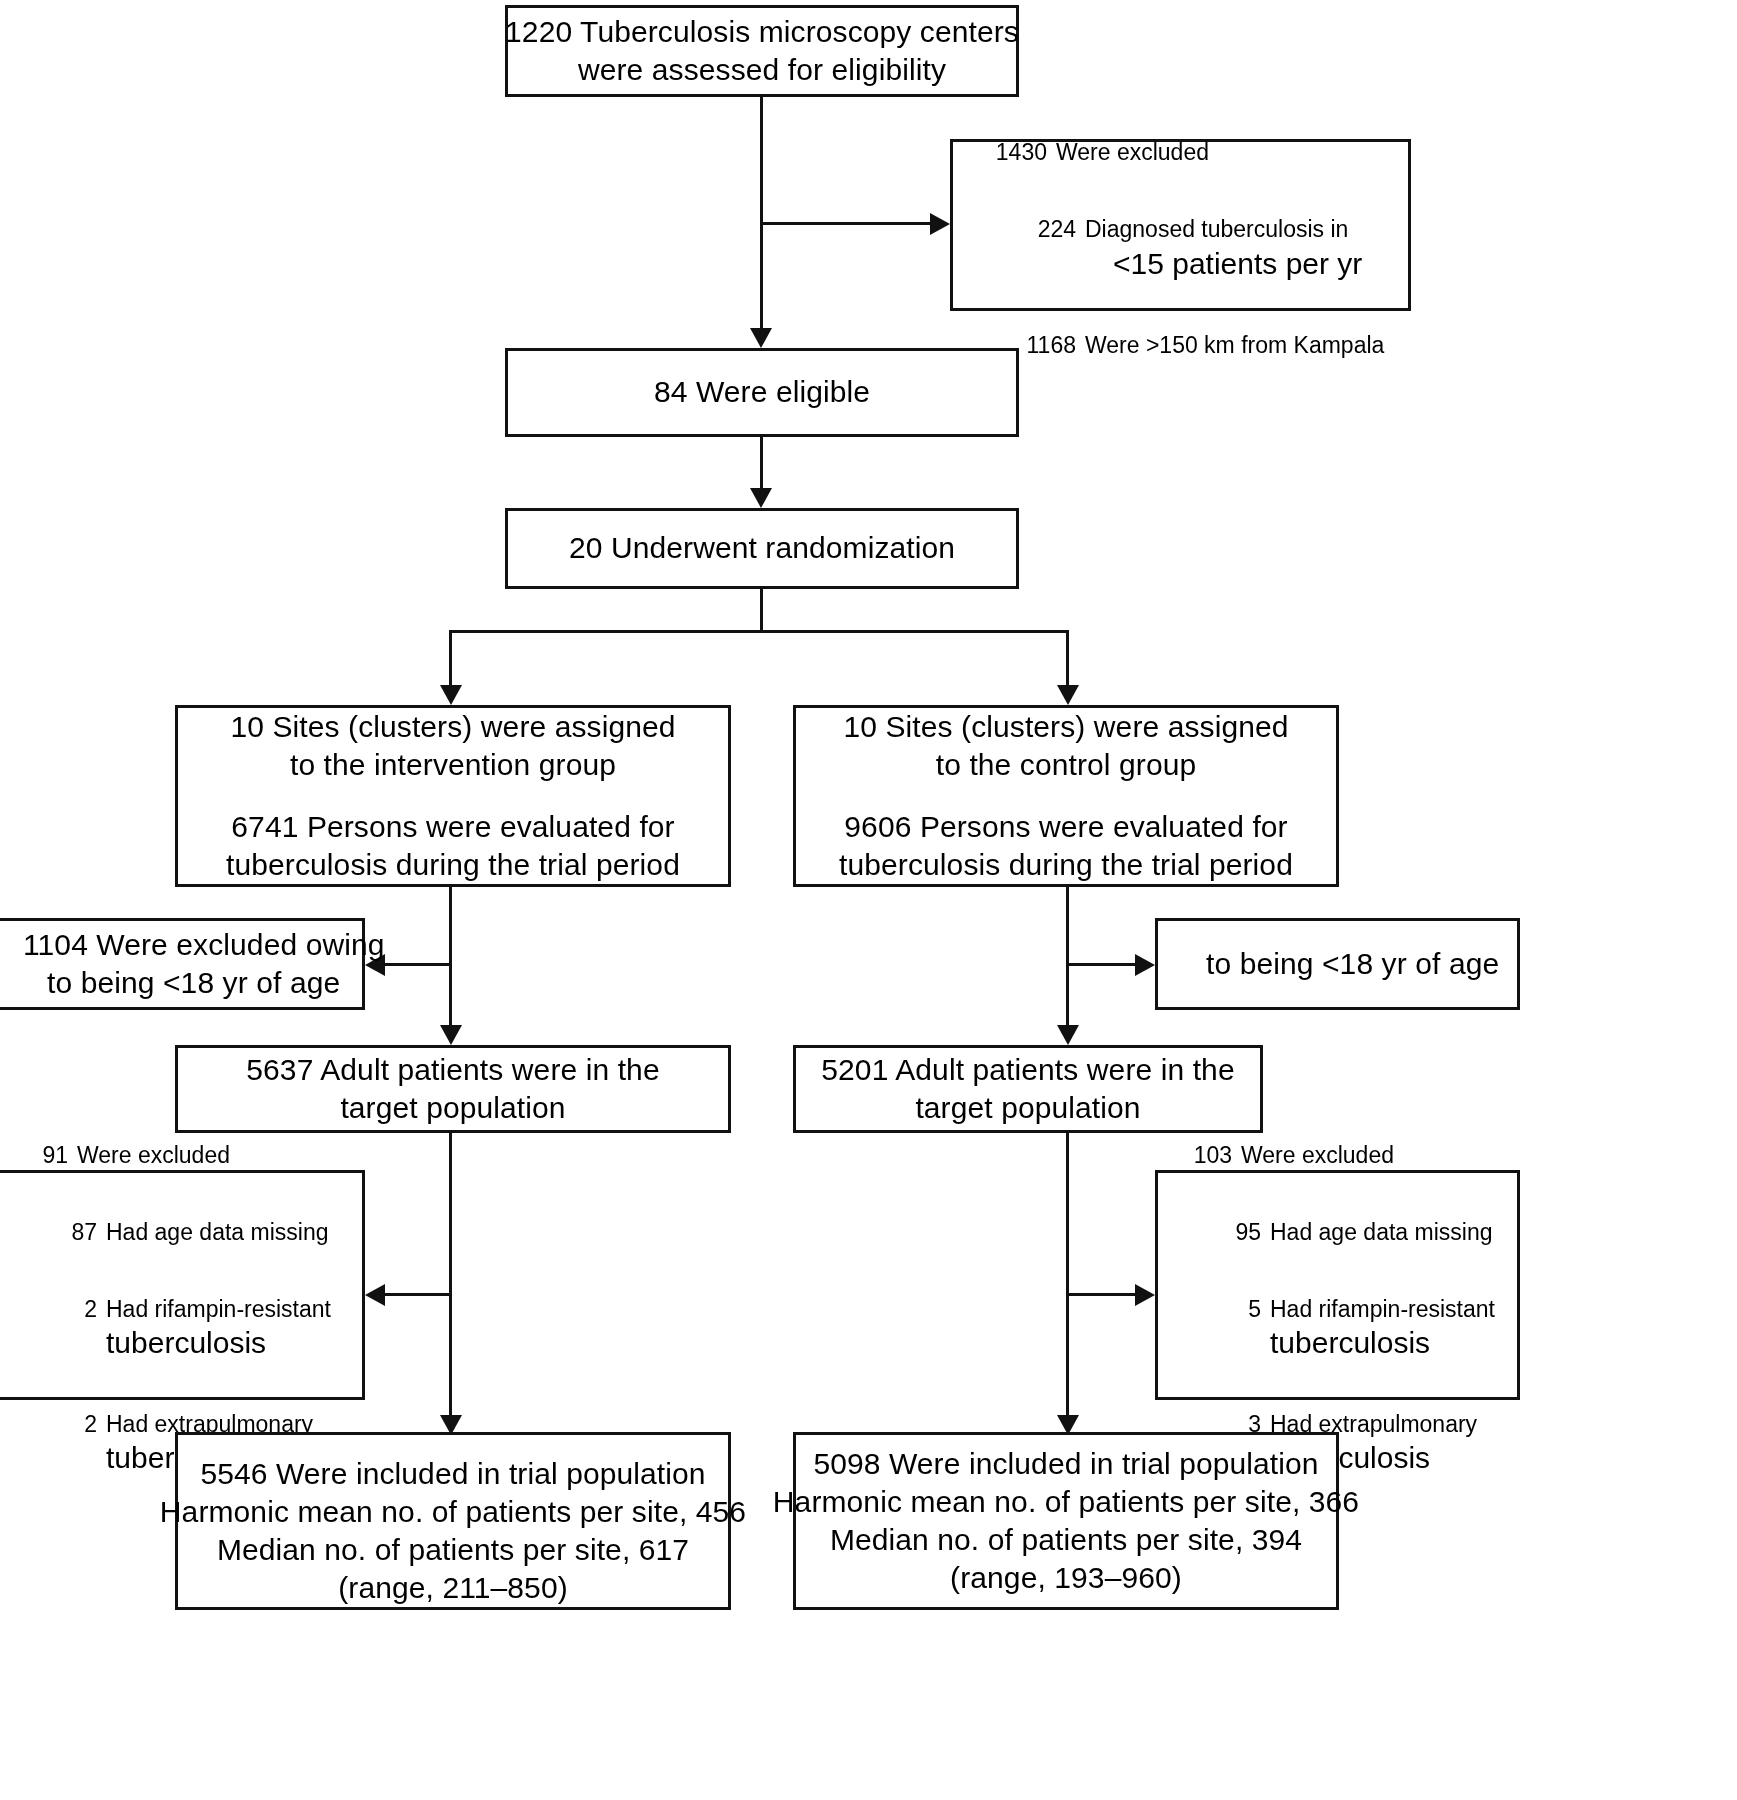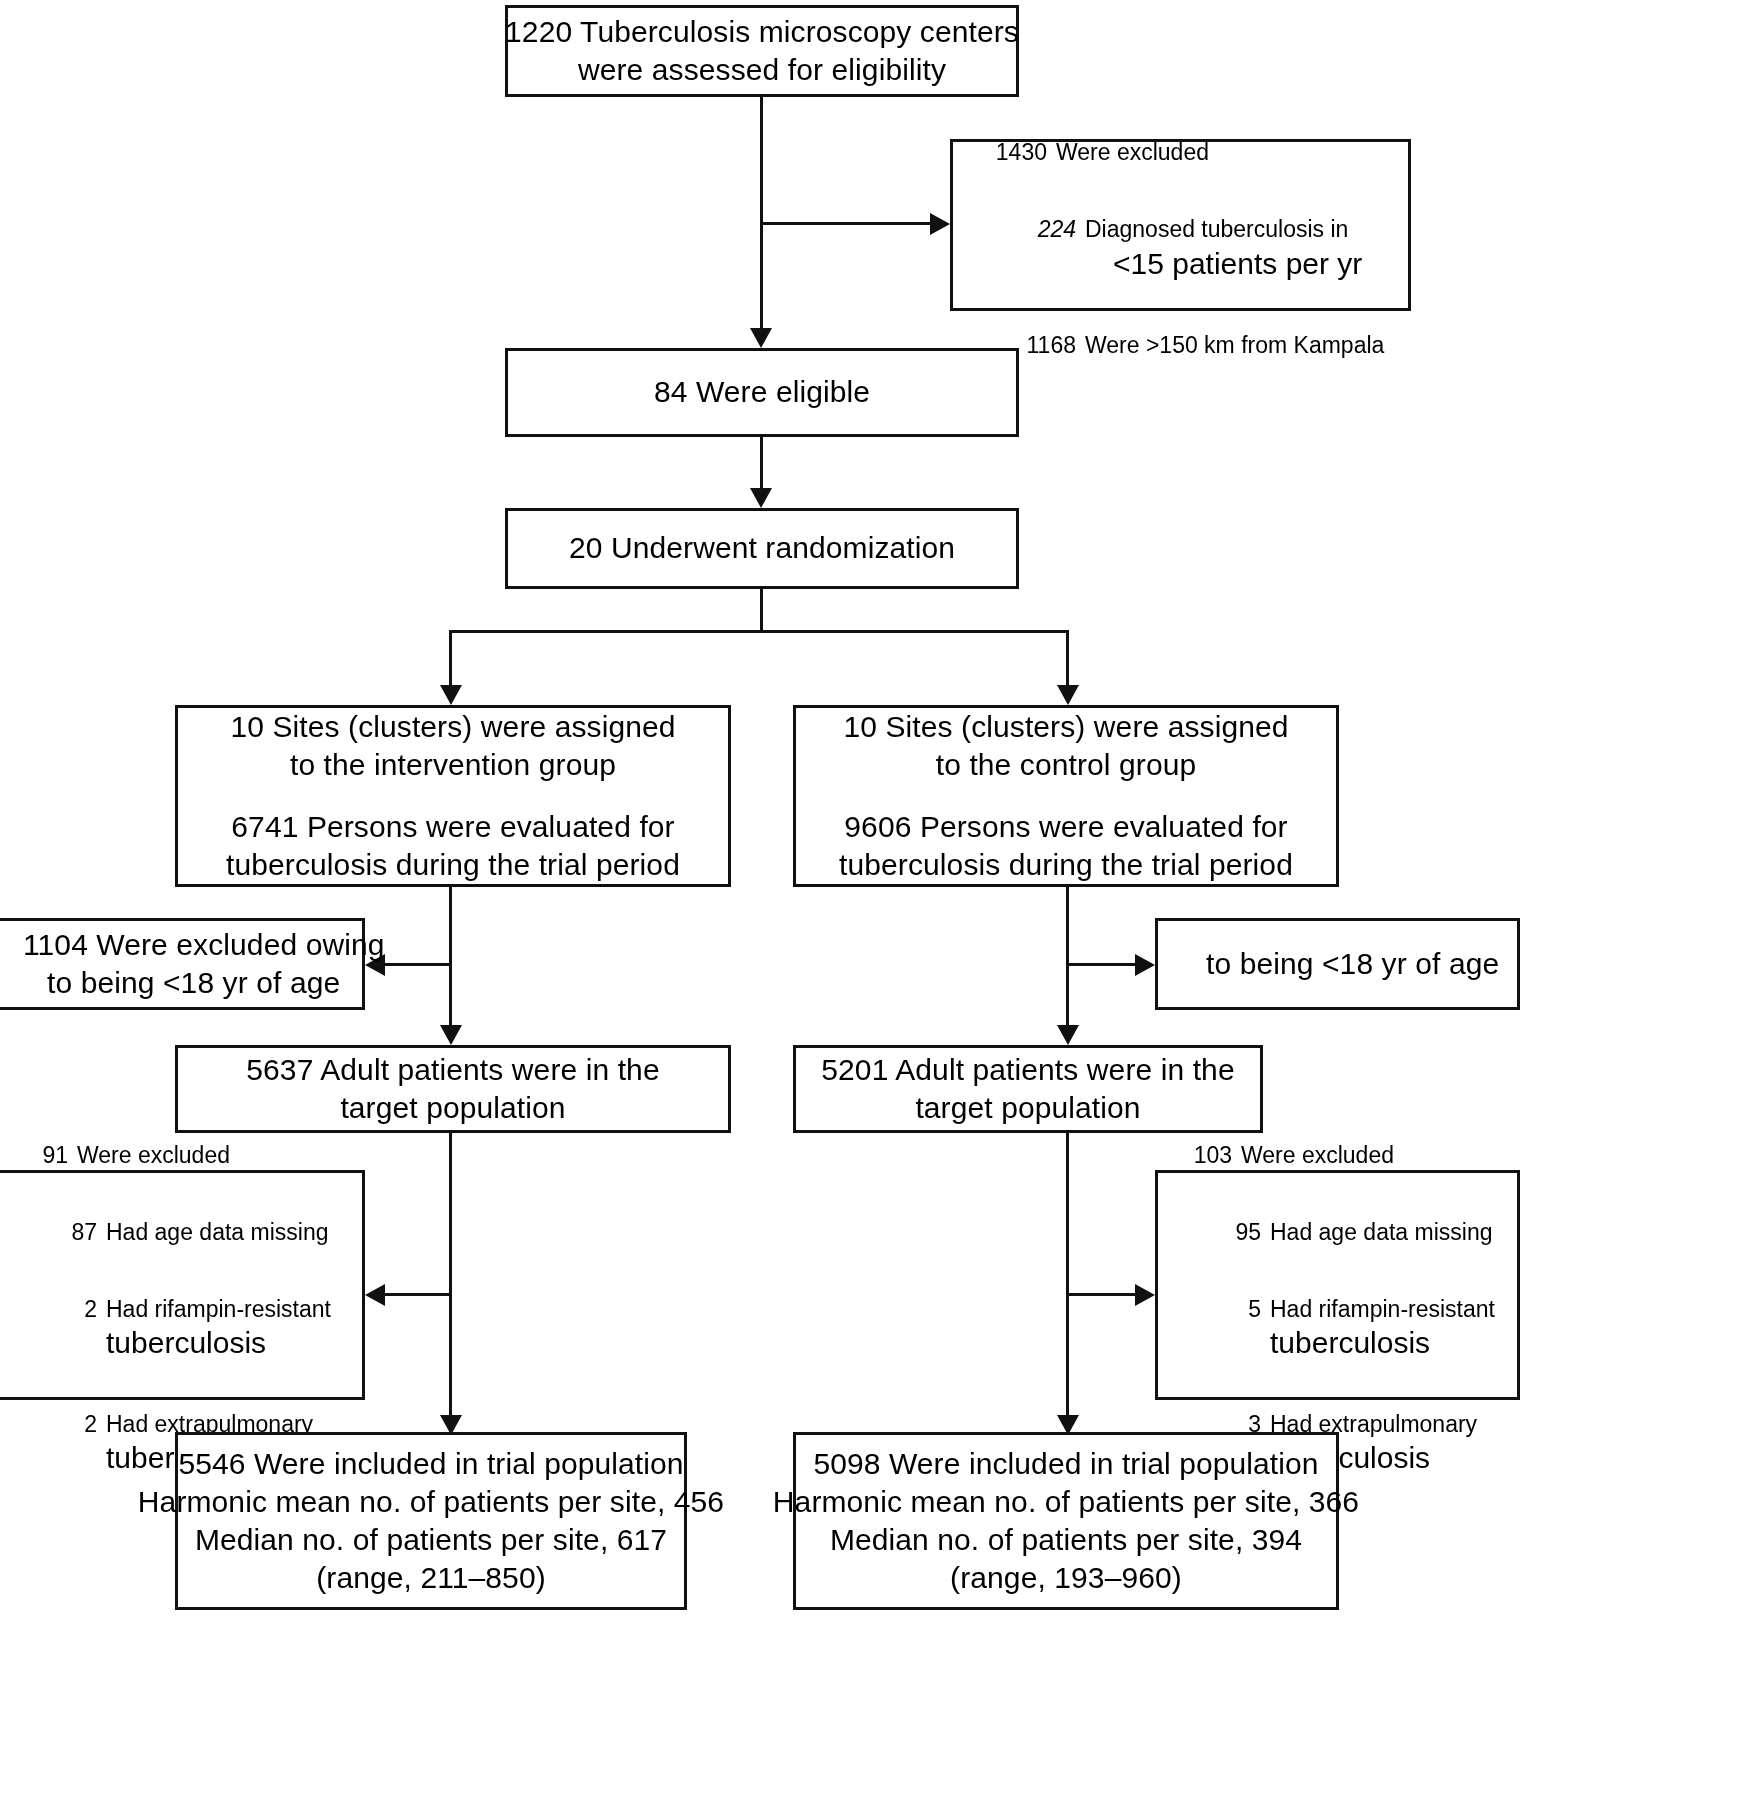--- a/index.html
+++ b/index.html
@@ -111,21 +111,21 @@
 
   <div class="hline" style="left:760px; top:222px; width:170px;"></div>
   <div class="arrow-right" style="left:930px; top:213px;"></div>
 
   <div class="box left" style="left:950px; top:139px; width:461px; height:172px; padding:14px 18px 14px 22px;">
     <div class="hrow">
       <span class="hnum" style="width:72px;">1430</span>
       <span class="htxt" style="padding-left:9px;">Were excluded</span>
     </div>
     <div class="hrow">
-      <span class="hnum" style="width:101px;font-style:italic;">224</span>
+      <span class="hnum" style="width:101px;">224</span>
       <span class="htxt" style="padding-left:9px;">Diagnosed tuberculosis in</span>
     </div>
     <div class="hcont" style="padding-left:138px;">&lt;15 patients per yr</div>
     <div class="hrow">
       <span class="hnum" style="width:101px;">1168</span>
       <span class="htxt" style="padding-left:9px;">Were &gt;150 km from Kampala</span>
     </div>
   </div>
 
   <div class="box center" style="left:505px; top:348px; width:514px; height:89px;">
@@ -238,21 +238,21 @@
       <span class="htxt" style="padding-left:9px;">Had rifampin-resistant</span>
     </div>
     <div class="hcont" style="padding-left:98px;">tuberculosis</div>
     <div class="hrow">
       <span class="hnum" style="width:89px;">3</span>
       <span class="htxt" style="padding-left:9px;">Had extrapulmonary</span>
     </div>
     <div class="hcont" style="padding-left:98px;">tuberculosis</div>
   </div>
 
-  <div class="box center" style="left:175px; top:1432px; width:512px; height:178px;">
+  <div class="box center" style="left:175px; top:1432px; width:556px; height:178px;justify-content:flex-end;">
     <span class="ln">5546 Were included in trial population</span>
     <span class="ln">Harmonic mean no. of patients per site, 456</span>
     <span class="ln">Median no. of patients per site, 617</span>
     <span class="ln">(range, 211–850)</span>
   </div>
 
   <div class="box center" style="left:793px; top:1432px; width:546px; height:178px;">
     <span class="ln">5098 Were included in trial population</span>
     <span class="ln">Harmonic mean no. of patients per site, 366</span>
     <span class="ln">Median no. of patients per site, 394</span>

